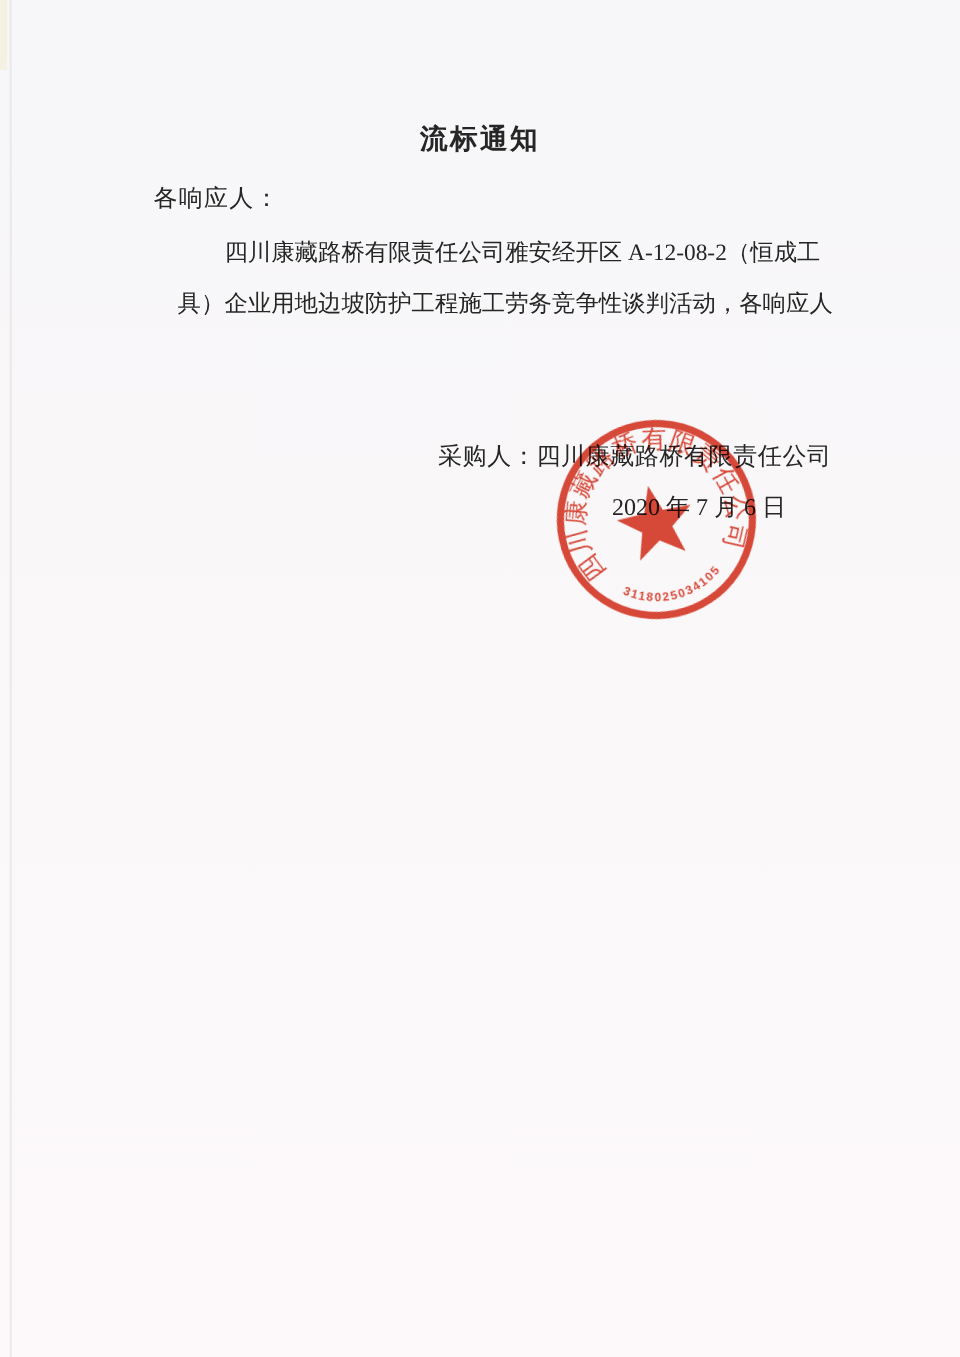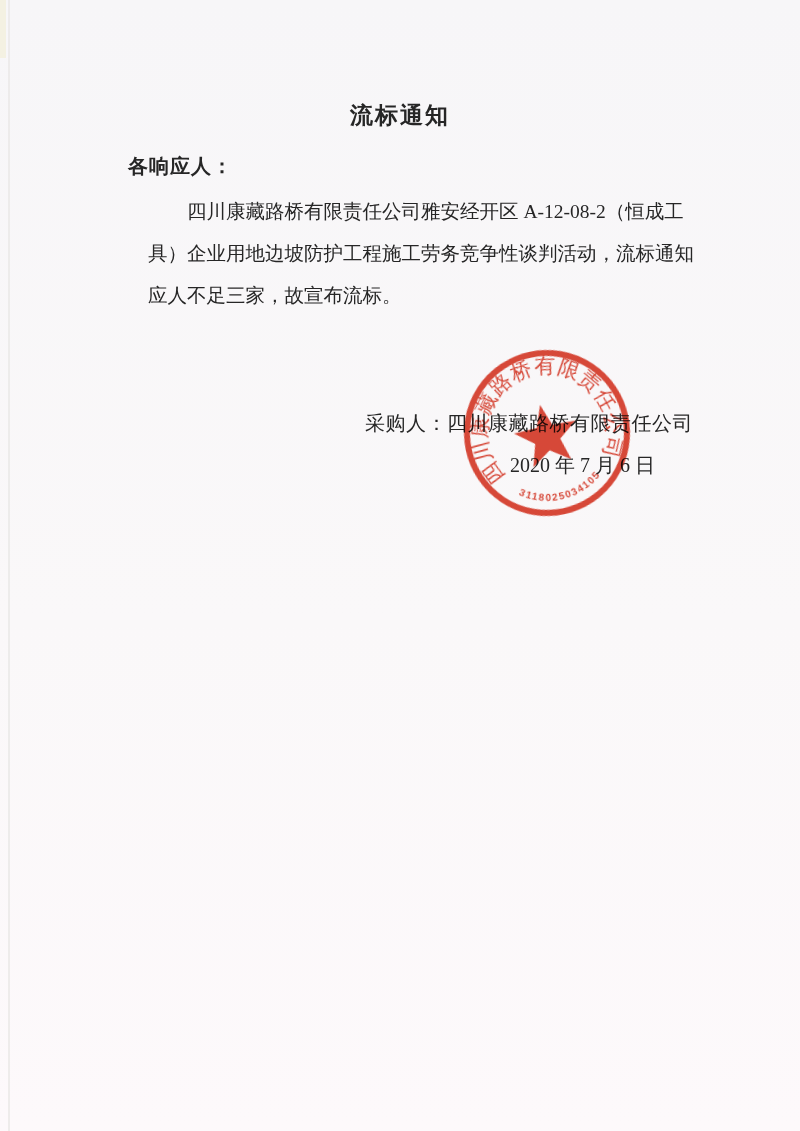--- a/index.html
+++ b/index.html
@@ -29,21 +29,20 @@
   .doc-title {
     margin:102px 0 0 0;
     font-size:23px; line-height:28px;
     font-weight:bold; text-align:center;
     letter-spacing:2px;
   }
   .salutation {
     margin-top:23px;
     font-size:20px; line-height:26px;
     letter-spacing:1px;
-    font-weight:bold;
   }
   .body-para { margin-top:12px; }
   .body-line {
     font-size:19.5px; line-height:42px;
     white-space:nowrap;
     margin-left:20px;
   }
   .body-line.indent { text-indent:39px; }
   .signature {
     position:relative;
@@ -85,22 +84,21 @@
   <div class="scan-corner"></div>
   <div class="scan-edge-left"></div>
 
   <div class="content">
     <h1 class="doc-title">流标通知</h1>
 
     <div class="salutation">各响应人：</div>
 
     <div class="body-para">
       <div class="body-line indent">四川康藏路桥有限责任公司雅安经开区 A-12-08-2（恒成工</div>
-      <div class="body-line">具）企业用地边坡防护工程施工劳务竞争性谈判活动，流标通知</div>
-      <div class="body-line">应人不足三家，故宣布流标。</div>
+      <div class="body-line">具）企业用地边坡防护工程施工劳务竞争性谈判活动，各响应人</div>
     </div>
 
     <div class="signature">
       <div class="purchaser-line">
         <span>采购人：</span><span>四川康藏路桥有限责任公司</span>
       </div>
       <div class="date-line">2020 年 7 月 6 日</div>
     </div>
   </div>
 

